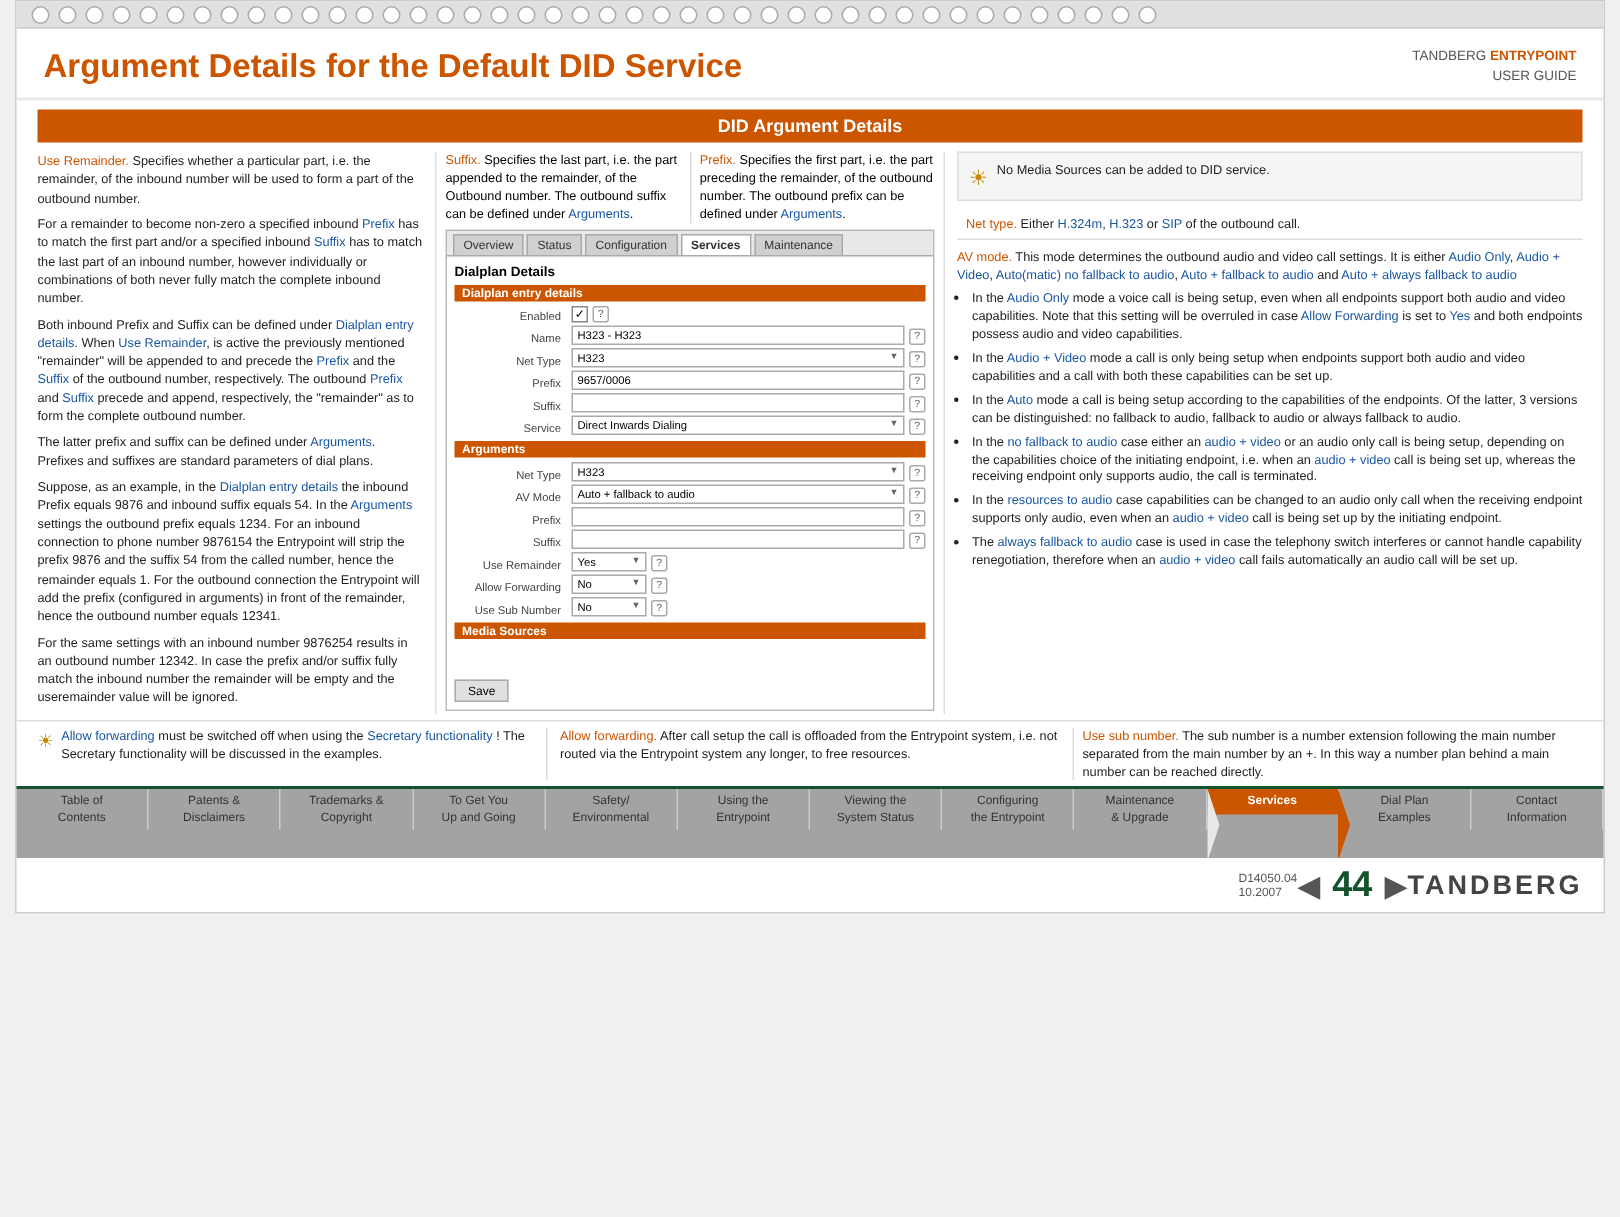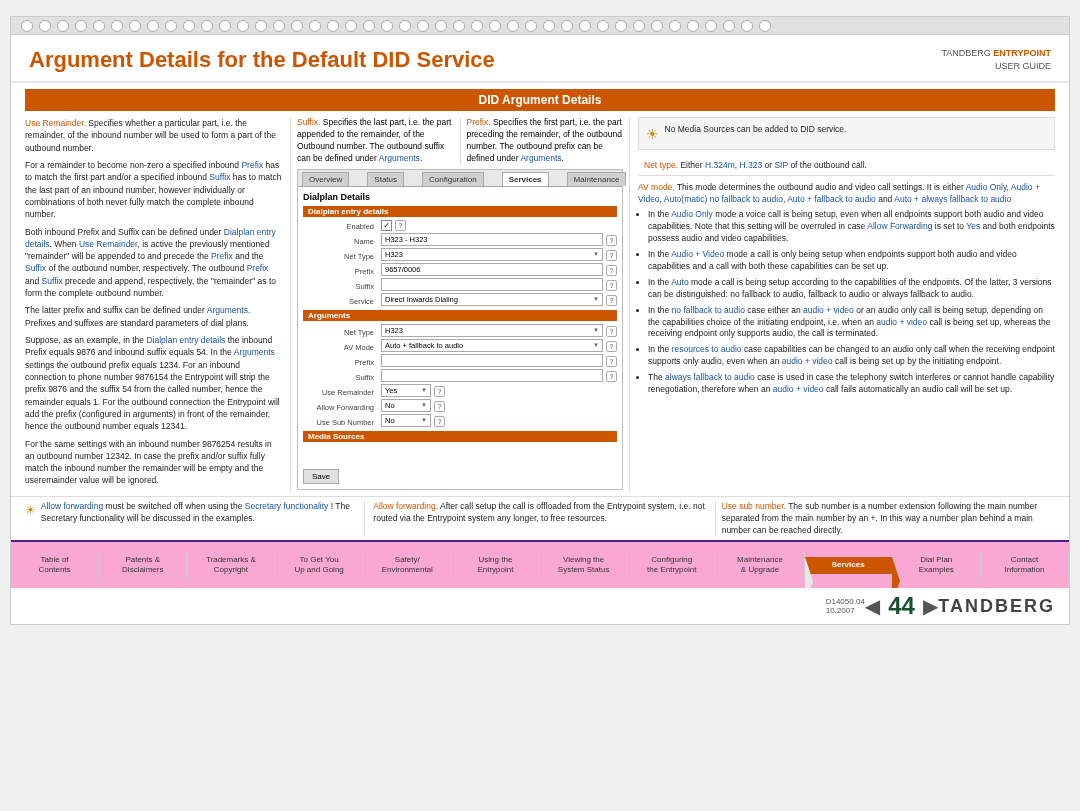--- a/index.html
+++ b/index.html
@@ -6,21 +6,21 @@
     body {
       font-family: Arial, Helvetica, sans-serif;
       font-size: 10px;
       background: #f0f0f0;
       width: 1080px;
       min-height: 811px;
       overflow: hidden;
     }
     .page {
       width: 1060px;
-      margin: 16px auto;
+      margin: 0 auto;
       background: #fff;
       border: 1px solid #ccc;
       position: relative;
     }
     
     .spiral-bar {
       background: #e0e0e0;
       height: 18px;
       display: flex;
       align-items: center;
@@ -142,21 +142,21 @@
     
     .dialplan-wrapper {
       background: #fff;
       border: 1px solid #bbb;
       font-size: 8px;
       margin-top: 2px;
     }
     .dialplan-tabs {
       background: #e8e8e8;
       display: flex;
-      gap: 18px;
+      gap: 2px;
       padding: 2px 4px 0 4px;
       font-size: 8px;
     }
     .dialplan-tab {
       padding: 2px 6px;
       background: #d0d0d0;
       border: 1px solid #aaa;
       border-bottom: none;
       cursor: pointer;
       color: #333;
@@ -251,24 +251,24 @@
       line-height: 1.4;
       color: #222;
     }
     .bottom-note-with-icon {
       display: flex;
       gap: 5px;
     }
 
     
     .nav-footer {
-      background: #f9a8d4;
-      border-top: 2px solid #4c1d95;
-      display: flex;
-      align-items: center;
+      background: #a3a3a3;
+      border-top: 2px solid #14532d;
+      display: flex;
+      align-items: flex-start;
       height: 48px;
       overflow: hidden;
     }
     .nav-item {
       flex: 1;
       display: flex;
       align-items: center;
       justify-content: center;
       text-align: center;
       font-size: 8px;

